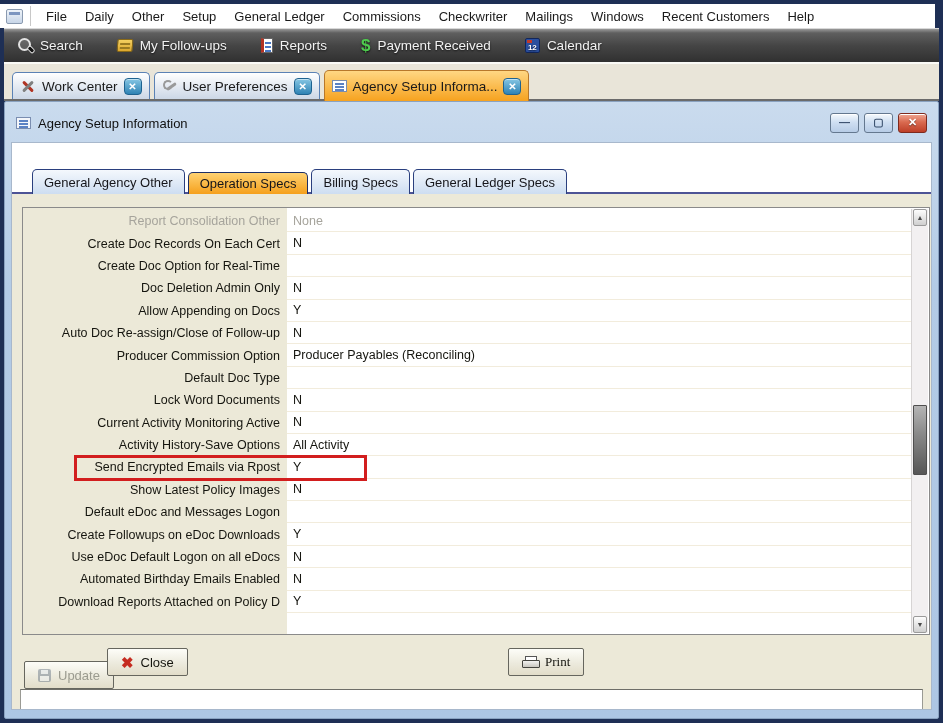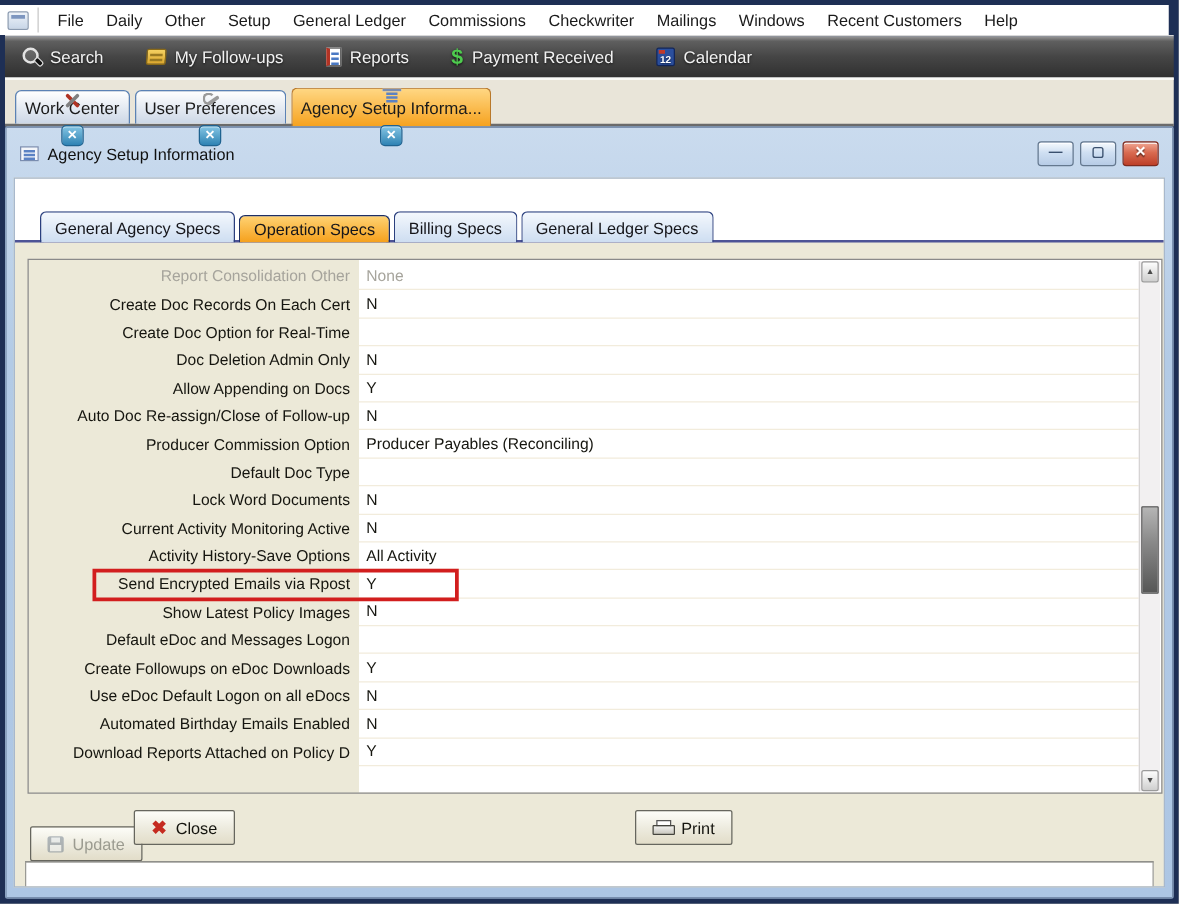--- a/index.html
+++ b/index.html
@@ -73,21 +73,21 @@
     background: #e9e5d9; border-top: 2px solid #fafaf6;
     display: flex; align-items: flex-end; padding-left: 8px;
   }
   .tabstrip::after { content:""; position:absolute; left:0; right:0; bottom:0; height:2px;
     background:#6b6b6b; }
   .doctab {
     display: inline-flex; align-items: center; gap: 6px;
     height: 27px; margin-right: 4px; margin-bottom: 2px; padding: 0 7px;
     border: 1px solid #5b82b5; border-bottom: none; border-radius: 5px 5px 0 0;
     background: linear-gradient(#ffffff, #ccd7e6);
-    font-size: 13.5px; color: #1a1a1a; cursor: pointer; position: relative; z-index: 1; flex-direction: column;
+    font-size: 13.5px; color: #1a1a1a; cursor: pointer; position: relative; z-index: 1;
   }
   .doctab.active {
     height: 31px; margin-bottom: 0; z-index: 3;
     background: linear-gradient(#ffd783, #f6a21f);
     border-color: #b8judge82a; border-color: #b8782a;
   }
   .tab-close {
     width: 18px; height: 17px; border-radius: 4px;
     border: 1px solid #1f6390;
     background: linear-gradient(#85c6e4, #2f83b4);
@@ -187,21 +187,21 @@
   .btn {
     position: absolute; height: 28px; display: inline-flex; align-items: center; gap: 7px;
     padding: 0 13px; border: 1px solid #66665e; border-radius: 2px;
     background: linear-gradient(#fdfdf8, #eceadd 55%, #e2ddc9);
     font-size: 13px; color: #15150f; cursor: pointer;
   }
   .btn.disabled { color: #9b9b90; cursor: default; }
   .btn.disabled .ico-floppy { opacity: .45; }
   .btn-update { left: 12px; top: 518px; }
   .btn-close  { left: 95px; top: 505px; }
-  .btn-print  { left: 496px; top: 505px; }
+  .btn-print  { left: 496px; top: 505px; font-family: Liberation Serif, serif; }
 
   .ico-floppy { width: 13px; height: 13px; background: #5f6e80; border-radius: 2px; position: relative; }
   .ico-floppy::before { content:""; position:absolute; left:3px; top:1px; width:7px; height:4px; background:#dfe6ee; }
   .ico-floppy::after { content:""; position:absolute; left:2px; bottom:1px; width:9px; height:5px; background:#eef2f6; }
   .ico-redx { color: #c52b20; font-size: 15px; font-weight: bold; line-height: 13px; }
   .ico-printer { width: 16px; height: 13px; position: relative; }
   .ico-printer::before { content:""; position:absolute; left:3px; top:0; width:10px; height:4px;
     background:#fff; border:1px solid #555; }
   .ico-printer::after { content:""; position:absolute; left:0; top:4px; width:16px; height:6px;
     background:linear-gradient(#f2f2f0,#c9c7bf); border:1px solid #44443e; border-radius:1px; }
@@ -283,21 +283,21 @@
       <span class="winbtn">▢</span>
       <span class="winbtn close">✕</span>
     </span>
   </div>
 
   <div class="winbody">
     <div class="white-strip"></div>
     <div class="inner-tabline"></div>
 
     <div class="inner-tabs">
-      <span class="stab">General Agency Specs</span>
+      <span class="stab">General Agency Other</span>
       <span class="stab active">Operation Specs</span>
       <span class="stab">Billing Specs</span>
       <span class="stab">General Ledger Specs</span>
     </div>
 
     <div class="grid">
       <div class="rows">
         <div class="row muted">
           <div class="rl">Report Consolidation Other</div>
           <div class="rv">None</div>

